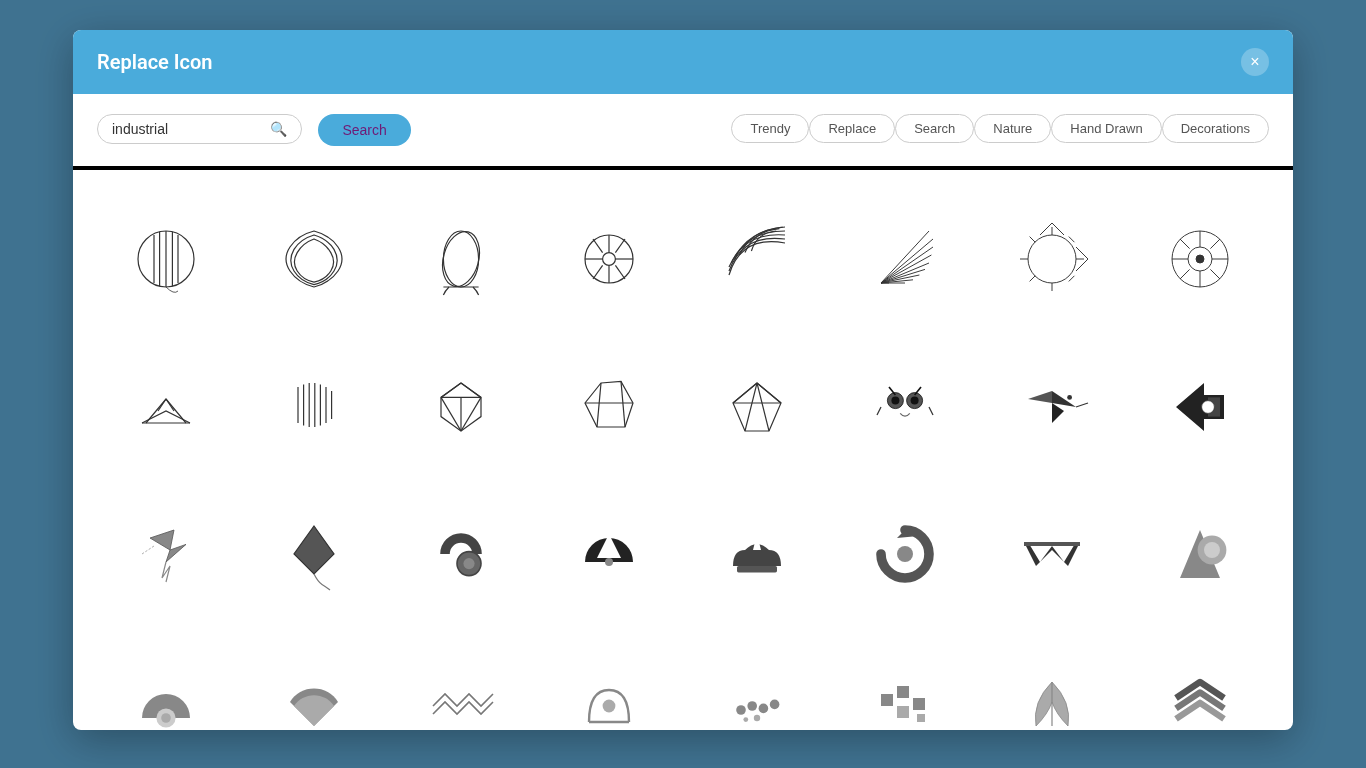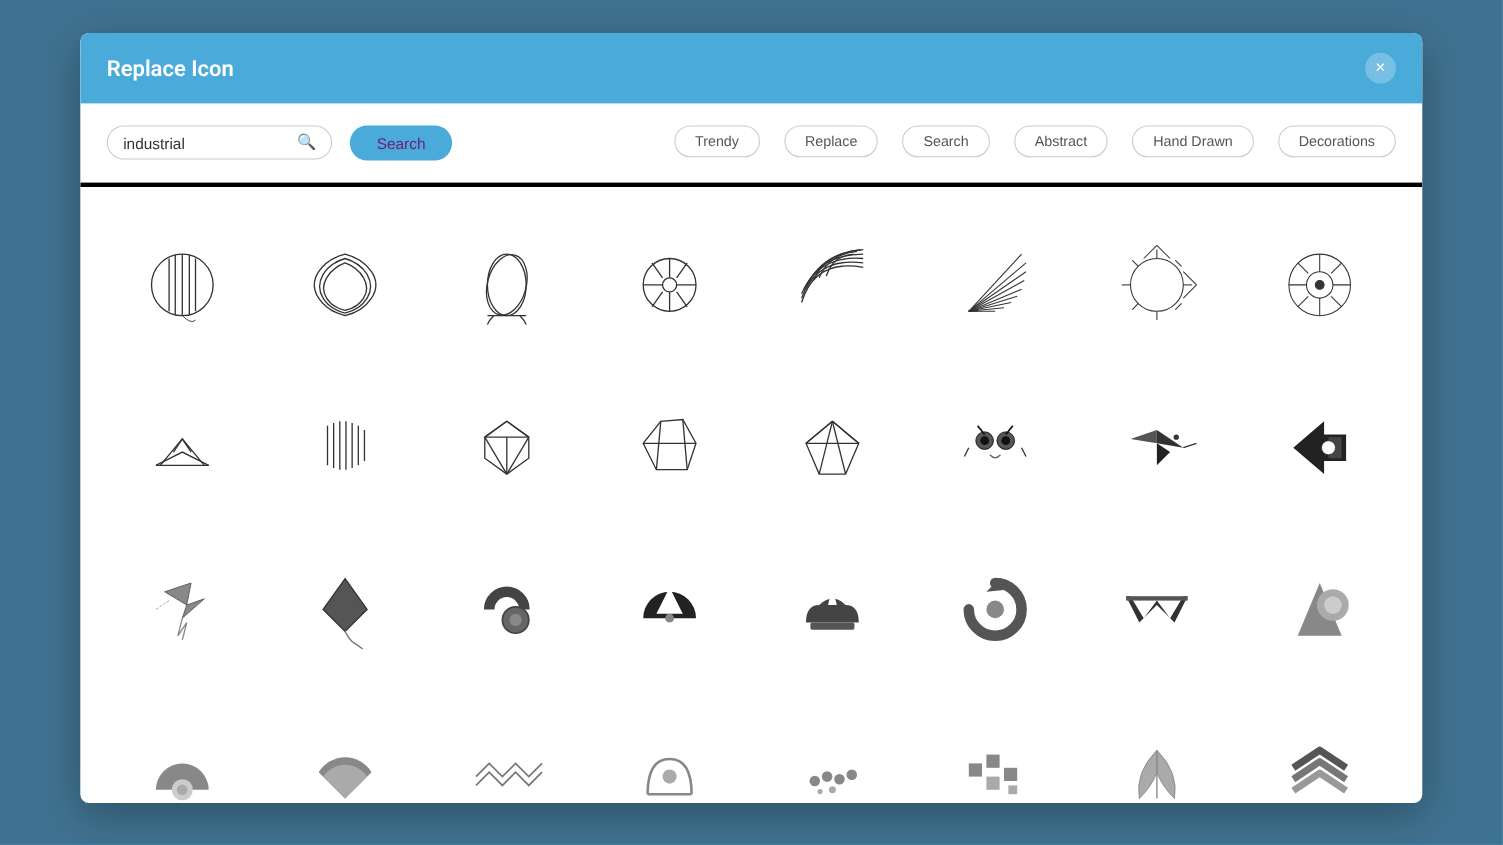--- a/index.html
+++ b/index.html
@@ -105,21 +105,21 @@
       border: none;
       border-radius: 20px;
       padding: 8px 24px;
       font-size: 14px;
       font-weight: 500;
       cursor: pointer;
     }
 
     .filter-tags {
       display: flex;
-      gap: 22px;
+      gap: 0;
       margin-left: auto;
     }
 
     .filter-tag {
       border: 1.5px solid #ccc;
       border-radius: 20px;
       padding: 6px 18px;
       font-size: 13px;
       color: #555;
       cursor: pointer;
@@ -176,21 +176,21 @@
     <div class="modal-toolbar">
       <div class="search-wrapper">
         <input class="search-input" type="text" value="industrial" style="">
         <span class="search-icon">🔍</span>
       </div>
       <button class="search-btn">Search</button>
       <div class="filter-tags">
         <button class="filter-tag">Trendy</button>
         <button class="filter-tag">Replace</button>
         <button class="filter-tag">Search</button>
-        <button class="filter-tag">Abstract</button>
+        <button class="filter-tag">Nature</button>
         <button class="filter-tag">Hand Drawn</button>
         <button class="filter-tag">Decorations</button>
       </div>
     </div>
 
     <div class="modal-body">
       <div class="icon-grid">
 
         <div class="icon-cell">
           <svg viewBox="0 0 100 100" fill="none" stroke="#333" stroke-width="1.5">

